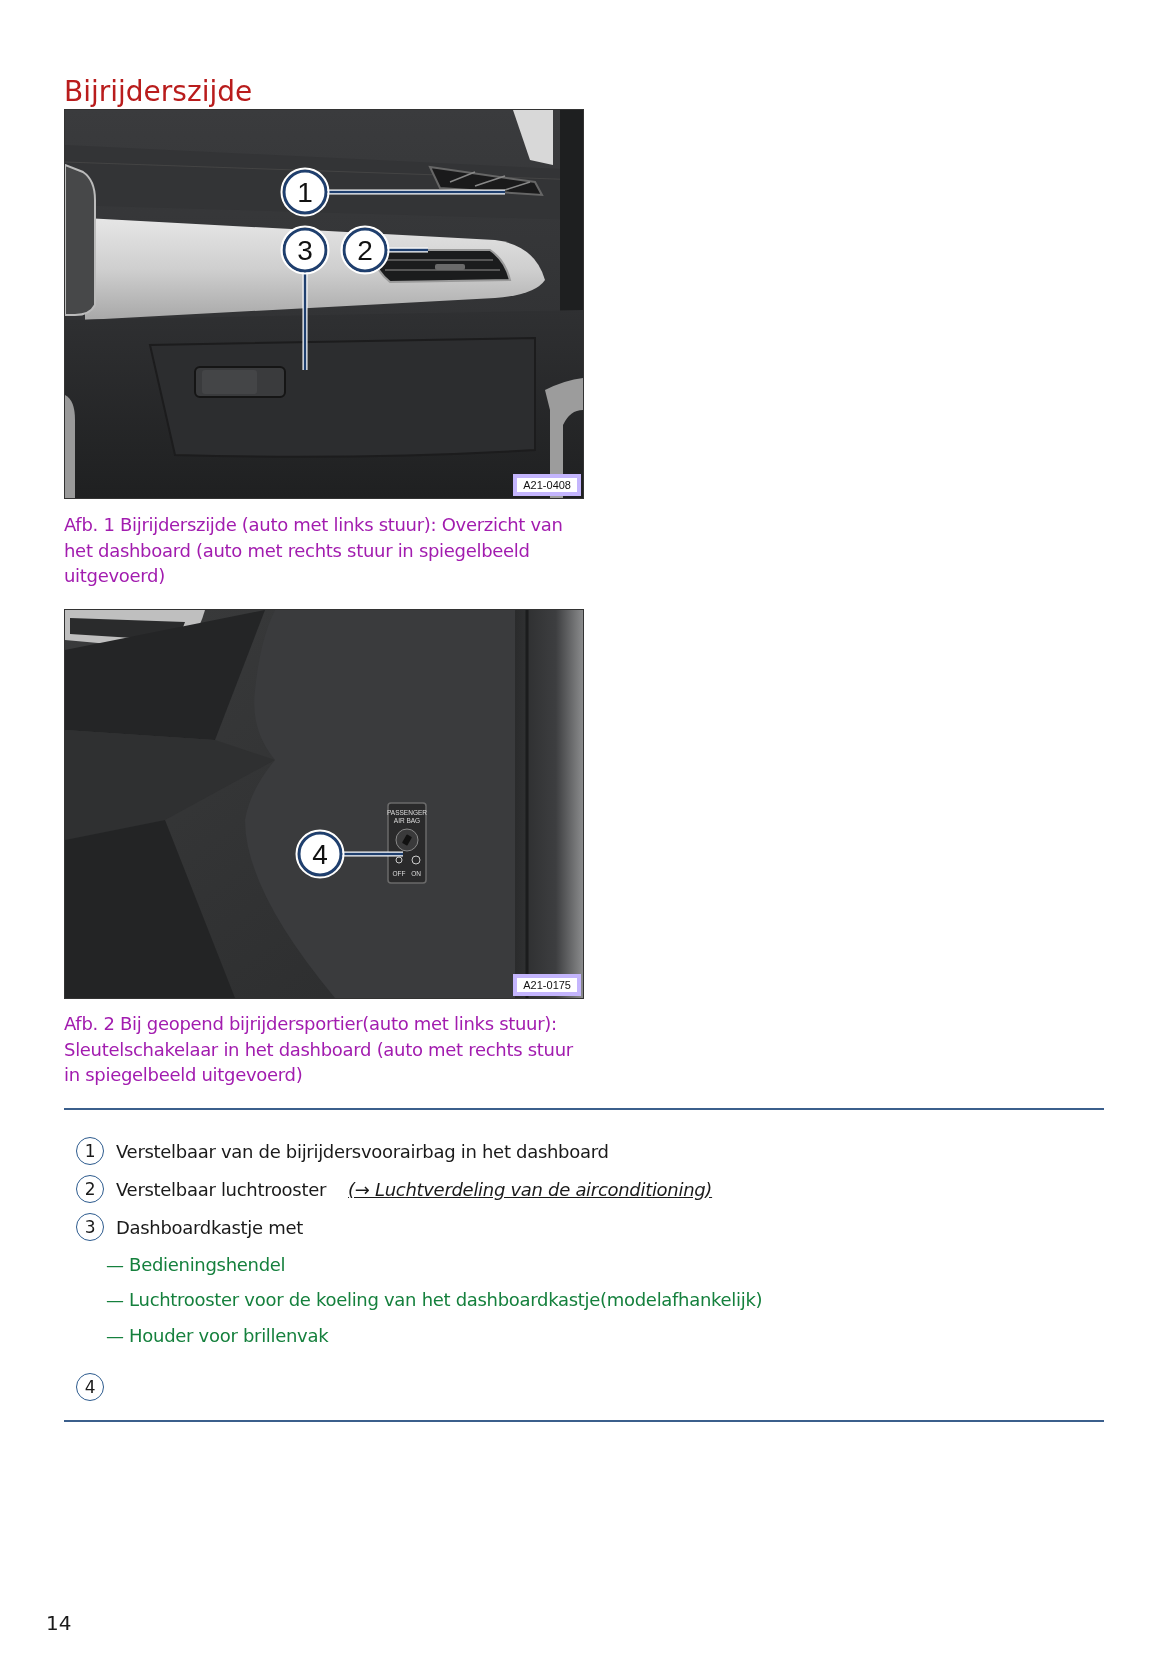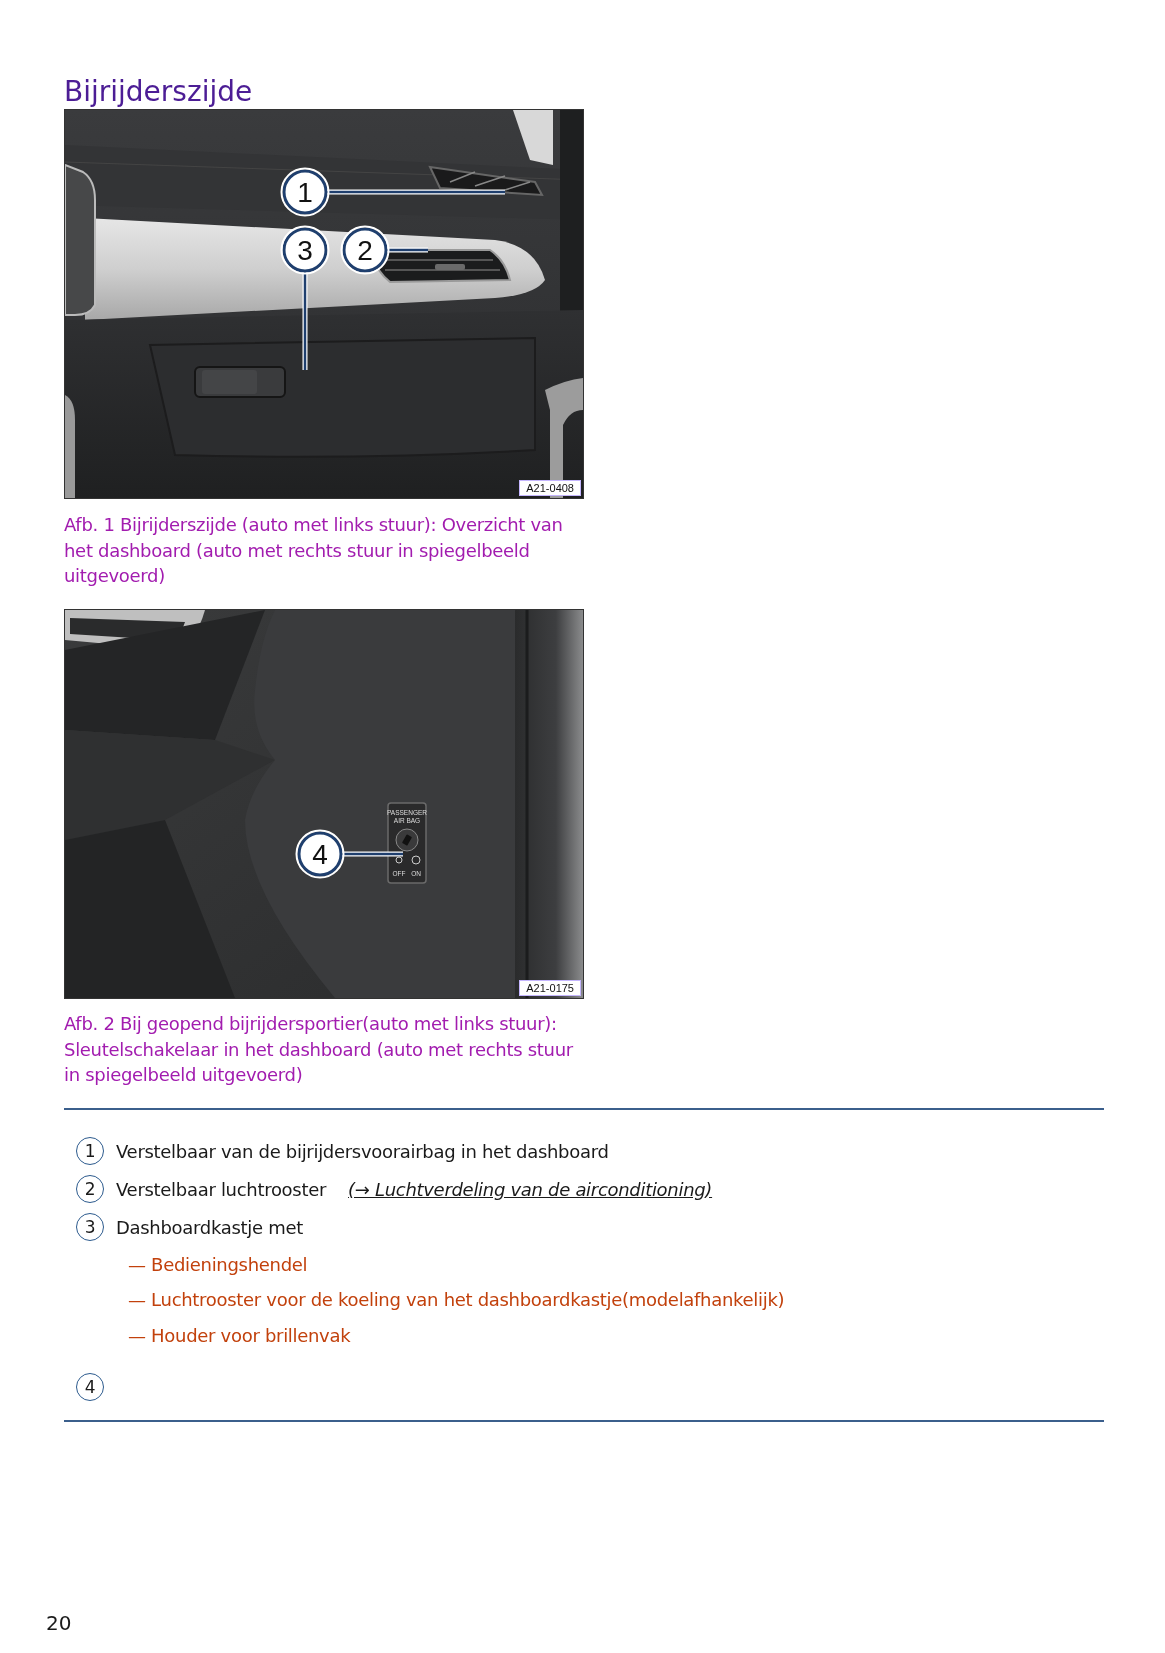--- a/index.html
+++ b/index.html
@@ -1,31 +1,31 @@
 <!DOCTYPE html>
 <html><head>
 <meta charset="utf-8">
 <style>
   html, body { margin: 0; padding: 0; background: #ffffff; }
   body { width: 1165px; height: 1653px; position: relative; font-family: "DejaVu Sans", sans-serif; color: #1a1a1a; overflow: hidden; }
-  .title { position: absolute; left: 64px; top: 56px; font-size: 28px; font-weight: normal; color: #4c1d95; letter-spacing: 0px; }
+  .title { position: absolute; left: 64px; top: 56px; font-size: 28px; font-weight: normal; color: #b91c1c; letter-spacing: 0px; }
   .figure { position: absolute; left: 64px; width: 518px; border: 1px solid #333; overflow: hidden; background: #2e2f31; }
   .fig1 { top: 109px; height: 388px; }
   .fig2 { top: 609px; height: 388px; }
-  .fig-code { position: absolute; right: 2px; bottom: 2px; background: #fff; border: 1px solid #c4b5fd; font-family: "Liberation Sans", sans-serif; font-size: 11px; padding: 1px 6px; color: #111; }
+  .fig-code { position: absolute; right: 2px; bottom: 2px; background: #fff; border: 4px solid #c4b5fd; font-family: "Liberation Sans", sans-serif; font-size: 11px; padding: 1px 6px; color: #111; }
   .caption { position: absolute; left: 64px; width: 520px; font-size: 18px; line-height: 25.5px; color: #a21caf; font-family: "DejaVu Sans", sans-serif; letter-spacing: -0.3px; }
   .cap1 { top: 512px; }
   .cap2 { top: 1011px; }
   .rule { position: absolute; left: 64px; width: 1040px; height: 2px; background: #3b5f8c; }
   .rule1 { top: 1108px; }
   .rule2 { top: 1420px; }
   .legend-row { position: absolute; left: 76px; display: flex; align-items: center; font-size: 18px; color: #1a1a1a; letter-spacing: -0.3px; }
   .num { width: 28px; height: 28px; border: 1.8px solid #2d5b8e; border-radius: 50%; display: inline-flex; align-items: center; justify-content: center; font-size: 17px; margin-right: 12px; box-sizing: border-box; color: #1a1a1a; }
   .link { font-style: italic; text-decoration: underline; color: #1a1a1a; margin-left: 22px; cursor: pointer; }
-  .sub-row { position: absolute; left: 128px; font-size: 18px; color: #c2410c; letter-spacing: -0.3px; }
+  .sub-row { position: absolute; left: 106px; font-size: 18px; color: #15803d; letter-spacing: -0.3px; }
   .page-num { position: absolute; left: 46px; top: 1611px; font-size: 20px; color: #1a1a1a; }
   svg { display: block; }
 </style>
 </head>
 <body>
 
 <h1 class="title">Bijrijderszijde</h1>
 
 <div class="figure fig1">
   <svg width="518" height="388" viewBox="0 0 518 388">
@@ -176,13 +176,13 @@
 <div class="sub-row" style="top:1254px;">— Bedieningshendel</div>
 <div class="sub-row" style="top:1289px;">— Luchtrooster voor de koeling van het dashboardkastje(modelafhankelijk)</div>
 <div class="sub-row" style="top:1325px;">— Houder voor brillenvak</div>
 
 <div class="legend-row" style="top:1373px;">
   <span class="num">4</span>
 </div>
 
 <div class="rule rule2"></div>
 
-<div class="page-num">20</div>
+<div class="page-num">14</div>
 
 </body></html>

